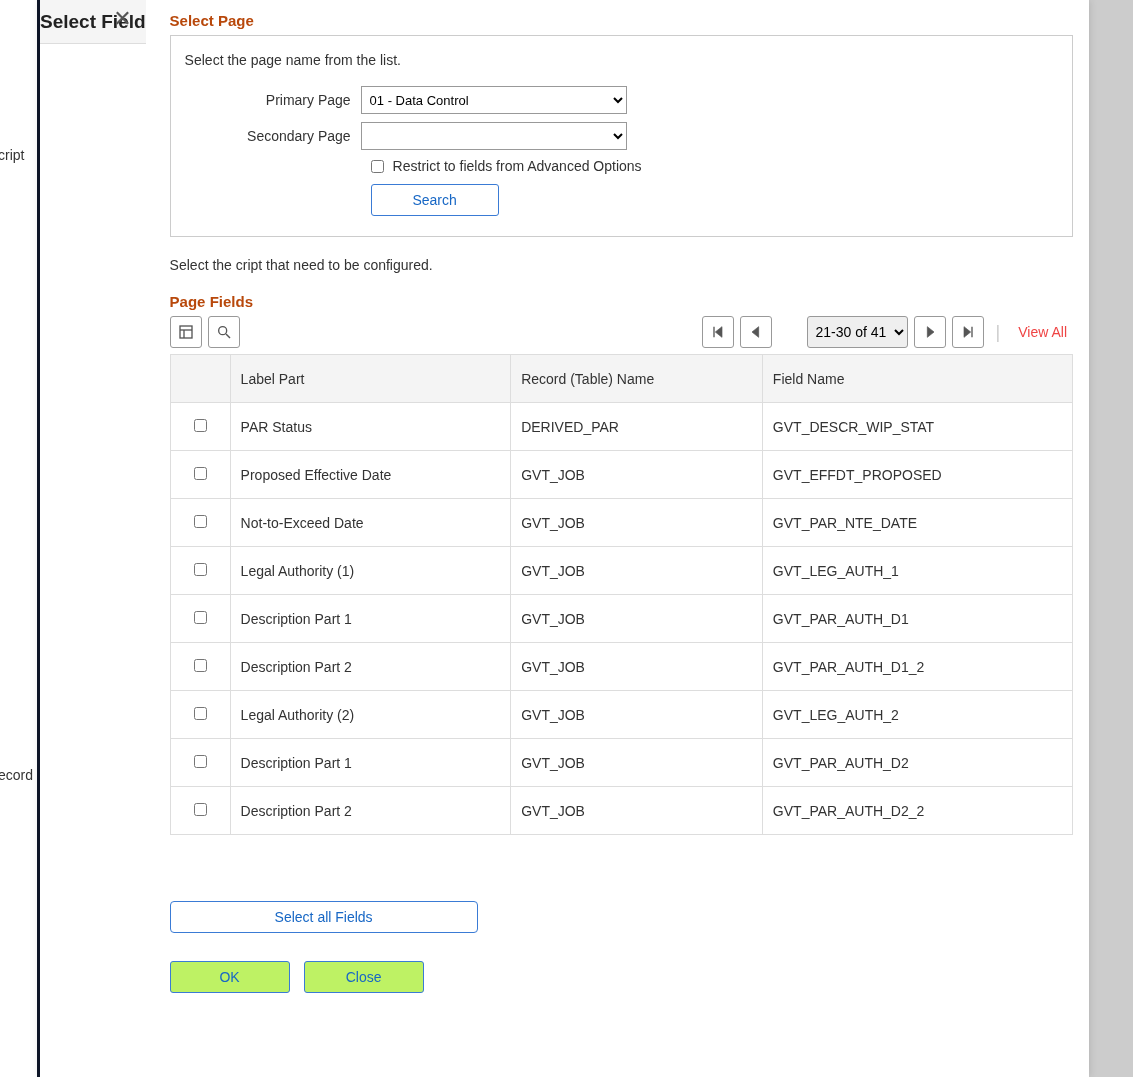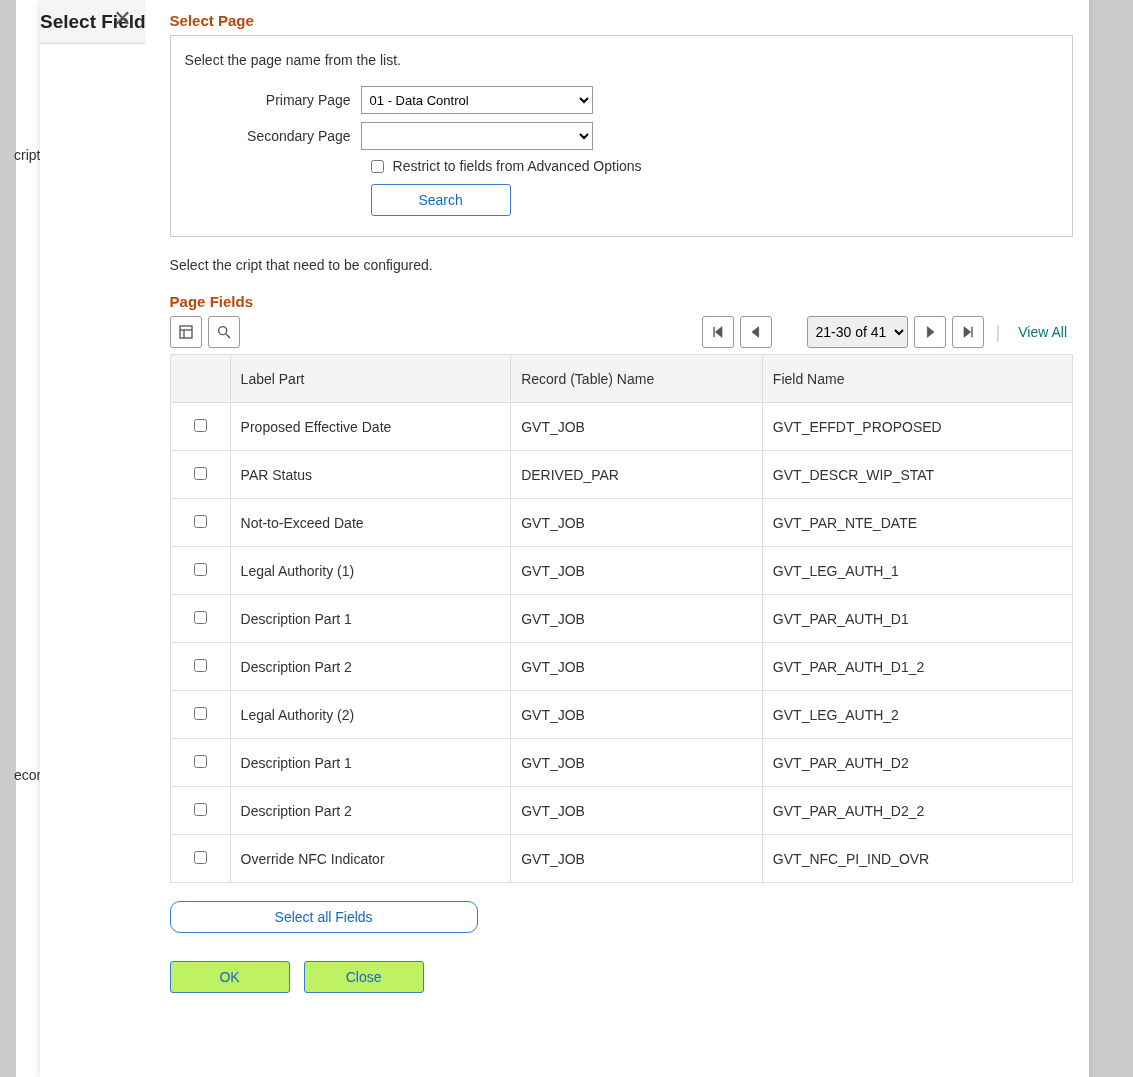--- a/index.html
+++ b/index.html
@@ -8,21 +8,21 @@
       font-size: 14px;
       color: #333;
       background: #ccc;
       width: 1133px;
       height: 1077px;
       overflow: hidden;
       position: relative;
     }
     .back-panel {
       position: absolute;
-      left: 16px; top: 0; width: 41px; height: 100%;
+      left: 0; top: 0; width: 41px; height: 100%;
       background: #fff;
       border-right: 4px solid #0f172a;
     }
     .back-label { position: absolute; color:#333; font-size:14px; }
     .modal {
       position: absolute;
       left: 40px; right: 44px; top: 0; bottom: 0;
       background: #fff;
       display: flex;
       flex-direction: row;
@@ -52,27 +52,27 @@
       margin-bottom: 6px;
     }
     .panel {
       border: 1px solid #ccc; padding: 16px 14px 20px 14px;
       margin-bottom: 20px;
     }
     .panel-desc { font-size: 14px; margin-bottom: 18px; }
     .form-row { display: flex; align-items: center; margin-bottom: 8px; }
     .form-label { width: 176px; text-align: right; padding-right: 10px; color:#333; }
     .form-select {
-      width: 232px; height: 28px; border: 1px solid #999; background:#fff;
+      width: 266px; height: 28px; border: 1px solid #999; background:#fff;
       font-size:13px; padding-left:4px;
     }
     .chk-row { display:flex; align-items:center; margin: 6px 0 10px 186px; }
     .chk-row label { margin-left:9px; }
     .search-btn {
-      display:block; margin-left:186px; width:140px; height:32px;
+      display:block; margin-left:186px; width:128px; height:32px;
       border:1px solid #3a7bd5; background:#fff; color:#1767c5; cursor:pointer;
       font-size:14px; border-radius:3px;
     }
     .instr { margin: 14px 0 20px 0; font-size:14px; }
     .toolbar {
       display:flex; align-items:center; justify-content:space-between;
       margin-bottom: 0;
     }
     .toolbar-left { display:flex; gap:6px; }
     .tool-btn {
@@ -81,35 +81,35 @@
       border-radius:3px;
     }
     .tool-btn svg { width:16px; height:16px; fill:#555; stroke:#555; }
     .toolbar-right { display:flex; align-items:center; gap:6px; }
     .pager-select {
       height:32px; border:1px solid #999; font-size:14px; padding:0 4px;
       border-radius:3px;
       margin-left:29px;
     }
     .divider { color:#ccc; margin: 0 6px; font-size:18px; }
-    .view-all { color:#0f766e; text-decoration:none; cursor:pointer; font-size:14px; margin-left:6px; margin-right:6px;}
+    .view-all { color:#ef4444; text-decoration:none; cursor:pointer; font-size:14px; margin-left:6px; margin-right:6px;}
     table.grid {
       width:100%; border-collapse: collapse; margin-top:6px;
       border:1px solid #ccc;
     }
     table.grid th, table.grid td {
       border:1px solid #ddd; padding:10px 10px; text-align:left; font-size:14px;
     }
     table.grid th { background:#f4f4f4; font-weight:normal; color:#333; }
     table.grid th.chk, table.grid td.chk { width:60px; text-align:center; }
     table.grid tr { height:48px; }
     .footer-btns { display:flex; gap:14px; margin-top:18px; flex-wrap:wrap; }
     .wide-btn {
       width:308px; height:32px; border:1px solid #3a7bd5; background:#fff;
-      color:#1767c5; font-size:14px; border-radius:10px; cursor:pointer;
+      color:#1767c5; font-size:14px; border-radius:4px; cursor:pointer;margin-top:48px;
     }
     .small-btn {
       width:120px; height:32px; border:1px solid #3a7bd5; background:#bef264;
       color:#1767c5; font-size:14px; border-radius:3px; cursor:pointer;
     }
     
     .modal-body::-webkit-scrollbar { width:16px; }
     .modal-body::-webkit-scrollbar-thumb { background:#c9c9c9; }
     .modal-body::-webkit-scrollbar-track { background:#f0f0f0; }
   </style>
@@ -211,32 +211,32 @@
         <tr>
           <th class="chk"></th>
           <th>Label Part</th>
           <th>Record (Table) Name</th>
           <th>Field Name</th>
         </tr>
       </thead>
       <tbody id="grid-body">
           <tr>
             <td class="chk"><input type="checkbox" style=""></td>
-            <td>Proposed Effective Date</td>
-            <td>GVT_JOB</td>
-            <td>GVT_EFFDT_PROPOSED</td>
-          </tr>
-          <tr>
-            <td class="chk"><input type="checkbox" style=""></td>
             <td>PAR Status</td>
             <td>DERIVED_PAR</td>
             <td>GVT_DESCR_WIP_STAT</td>
           </tr>
           <tr>
             <td class="chk"><input type="checkbox" style=""></td>
+            <td>Proposed Effective Date</td>
+            <td>GVT_JOB</td>
+            <td>GVT_EFFDT_PROPOSED</td>
+          </tr>
+          <tr>
+            <td class="chk"><input type="checkbox" style=""></td>
             <td>Not-to-Exceed Date</td>
             <td>GVT_JOB</td>
             <td>GVT_PAR_NTE_DATE</td>
           </tr>
           <tr>
             <td class="chk"><input type="checkbox" style=""></td>
             <td>Legal Authority (1)</td>
             <td>GVT_JOB</td>
             <td>GVT_LEG_AUTH_1</td>
           </tr>
@@ -262,26 +262,20 @@
             <td class="chk"><input type="checkbox" style=""></td>
             <td>Description Part 1</td>
             <td>GVT_JOB</td>
             <td>GVT_PAR_AUTH_D2</td>
           </tr>
           <tr>
             <td class="chk"><input type="checkbox" style=""></td>
             <td>Description Part 2</td>
             <td>GVT_JOB</td>
             <td>GVT_PAR_AUTH_D2_2</td>
-          </tr>
-          <tr>
-            <td class="chk"><input type="checkbox" style=""></td>
-            <td>Override NFC Indicator</td>
-            <td>GVT_JOB</td>
-            <td>GVT_NFC_PI_IND_OVR</td>
           </tr>
         </tbody>
     </table>
 
     <div class="footer-btns">
       <button class="wide-btn">Select all Fields</button>
       <div style="flex-basis:100%; height:0;"></div>
       <button class="small-btn">OK</button>
       <button class="small-btn">Close</button>
     </div>

